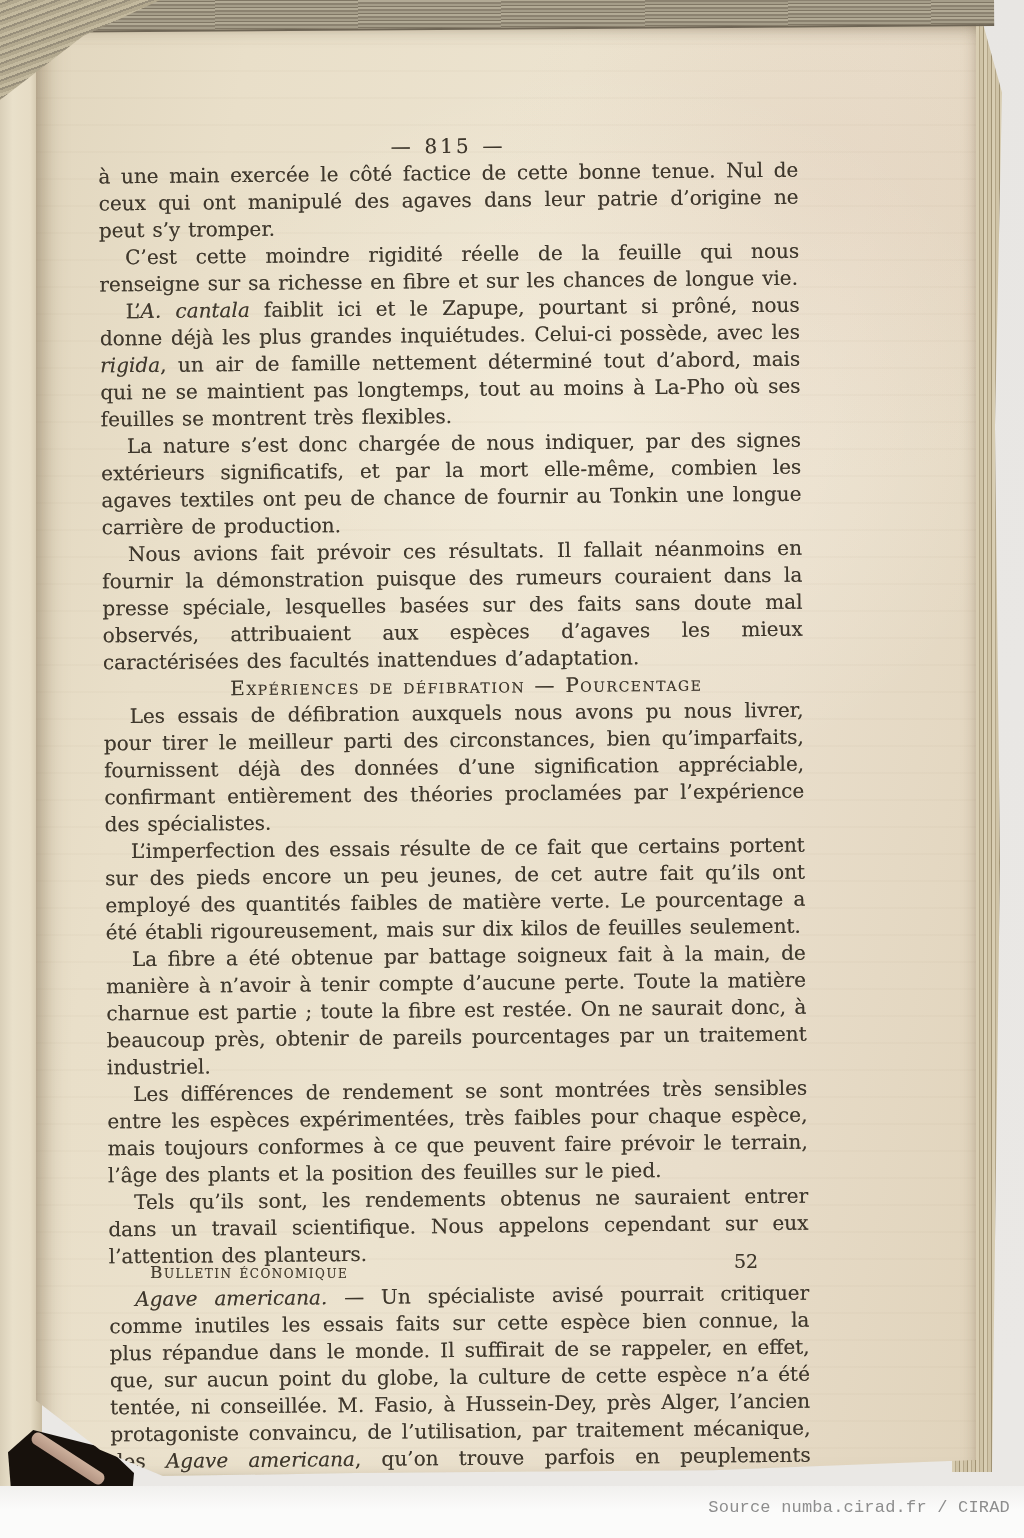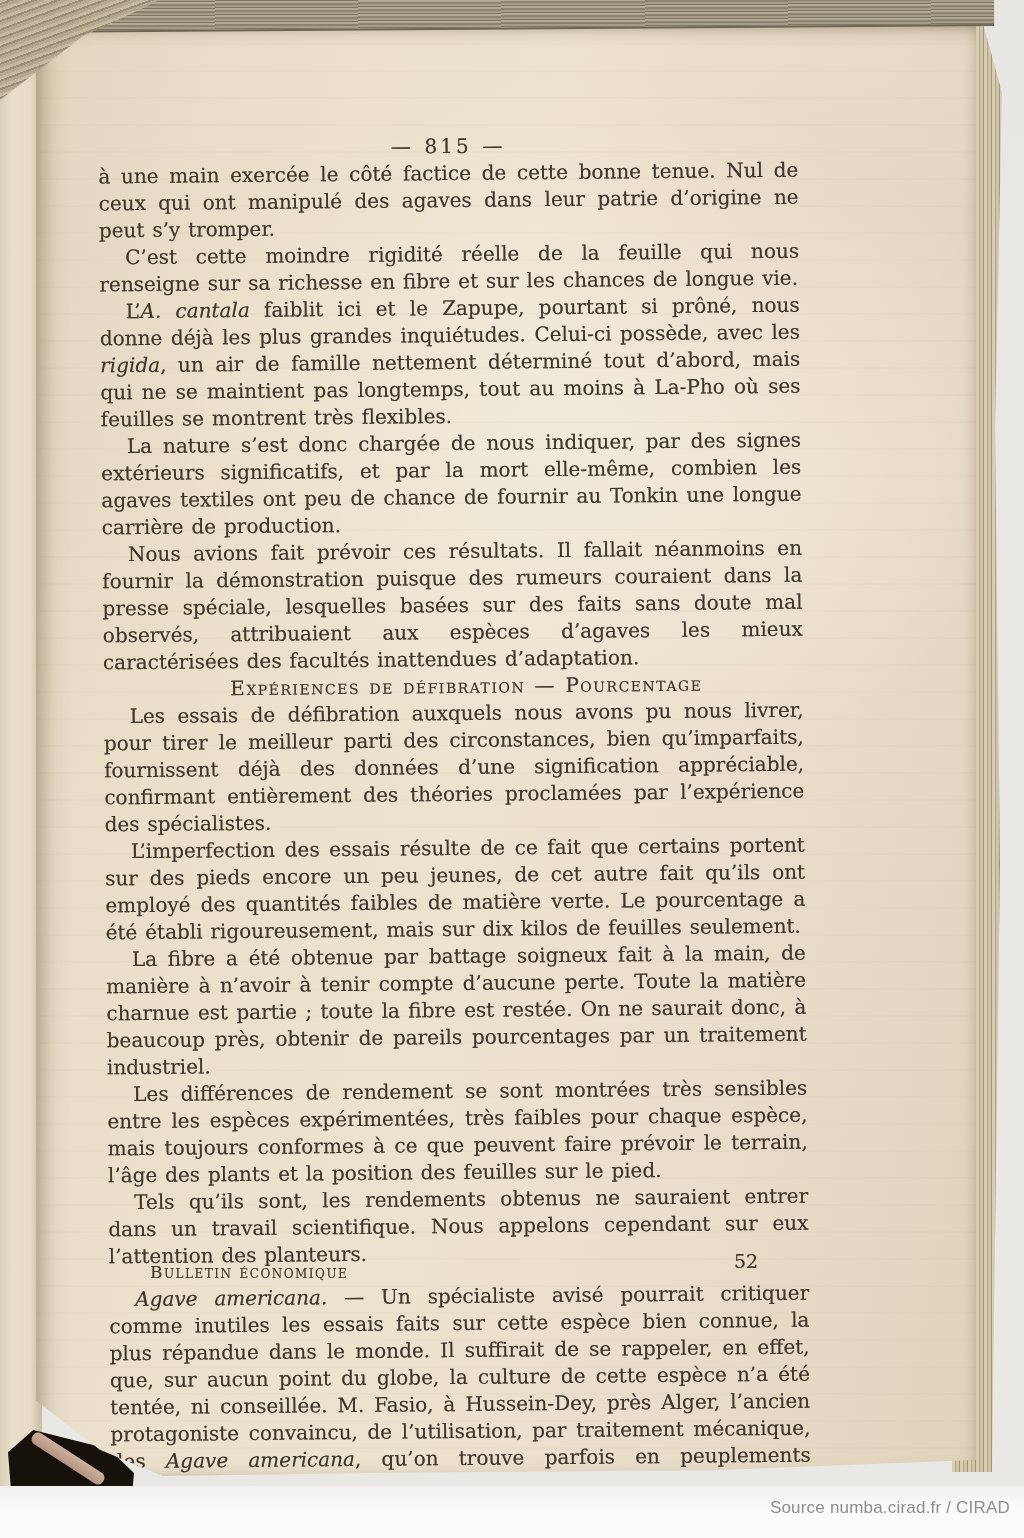--- a/index.html
+++ b/index.html
@@ -4,21 +4,21 @@
 <style>
   html,body{margin:0;padding:0;background:#e9e7e4;}
   .stage{position:relative;width:1024px;height:1538px;overflow:hidden;
          background:linear-gradient(180deg,#e8e6e3 0%,#eae8e5 90%);
          font-family:"DejaVu Serif","Liberation Serif",serif;}
 
   
   .caption-bar{position:absolute;left:0;top:1486px;width:100%;height:52px;
                background:linear-gradient(180deg,#f1f0ee,#fbfbfa 45%);}
   .source-caption{position:absolute;right:14px;top:12px;
-                  font-family:Liberation Sans, sans-serif;
+                  font-family:Liberation Mono, monospace;
                   font-size:17px;color:#8d8d8d;letter-spacing:.2px;}
 
   
   .dark-under{position:absolute;left:8px;top:1430px;width:126px;height:86px;
               background:#17110c;
               clip-path:polygon(20% 0,80% 22%,100% 50%,97% 100%,4% 100%,0 26%);}
   .cloth-strip{position:absolute;left:26px;top:1452px;width:84px;height:13px;
                background:linear-gradient(180deg,#cdb09c,#b39482);
                transform:rotate(33deg);border-radius:6px;}
 

